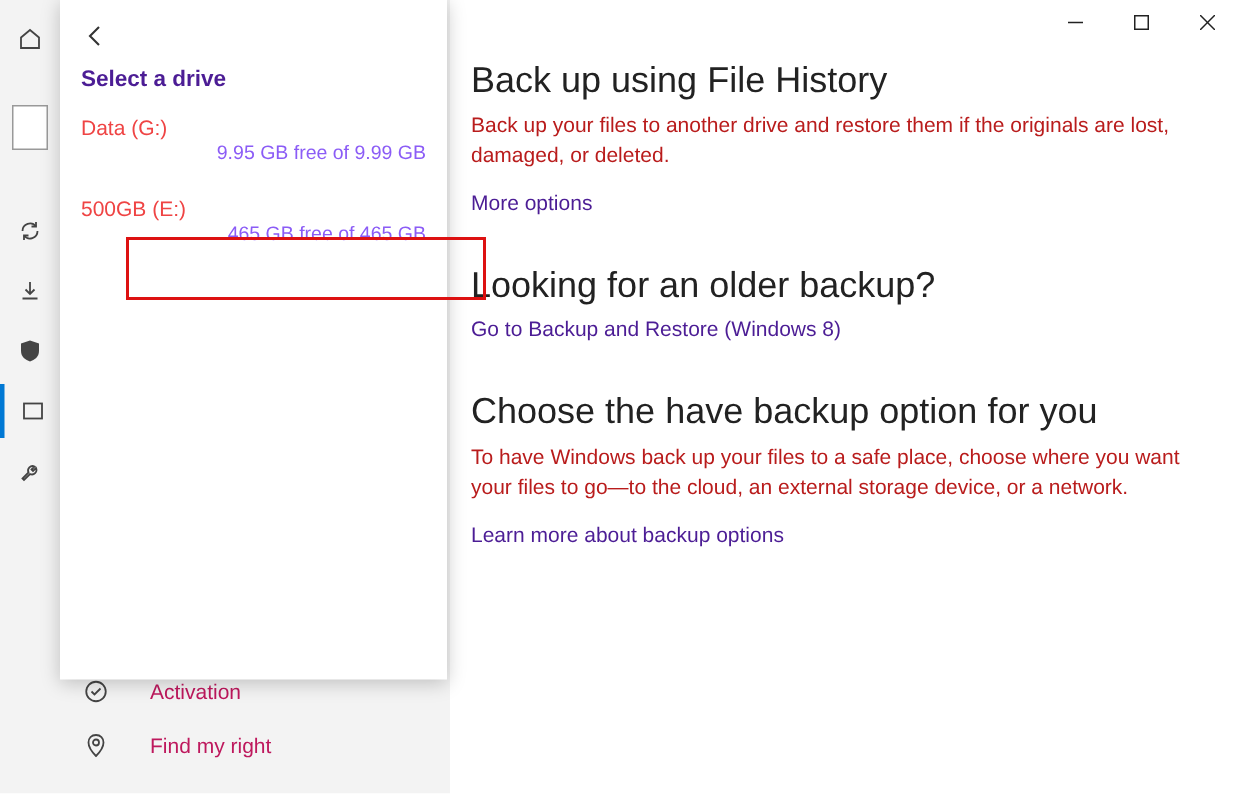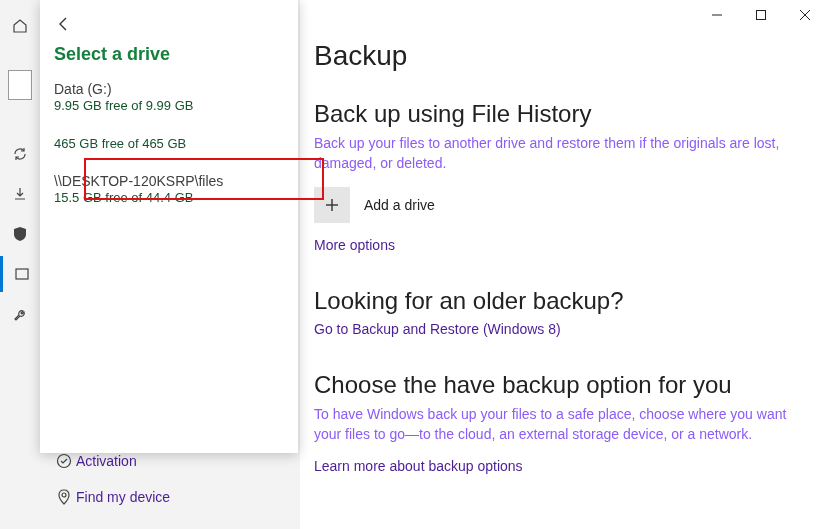--- a/index.html
+++ b/index.html
@@ -5,35 +5,35 @@
   * { box-sizing: border-box; margin: 0; padding: 0; }
   body { font-family: "Segoe UI", Arial, sans-serif; font-size: 14px; color: #222; background: #fff; width: 827px; height: 529px; overflow: hidden; position: relative; }
   .app { display: flex; height: 100%; }
   .navrail { width: 40px; background: #f3f3f3; display: flex; flex-direction: column; align-items: center; padding-top: 8px; gap: 4px; border-right: 0; }
   .navrail .rail-item { width: 40px; height: 36px; display: flex; align-items: center; justify-content: center; cursor: pointer; }
   .navrail .rail-item svg { width: 16px; height: 16px; }
   .navrail .spacer { height: 18px; }
   .sidebar { width: 260px; background: #f3f3f3; padding: 0 16px; position: relative; }
   .search-box { border: 1px solid #999; background: #fff; height: 30px; margin: 10px 0 14px; display: flex; align-items: center; padding: 0 8px; color: #666; font-size: 13px; width: 100%; }
   .sidebar-bottom { position: absolute; bottom: 14px; left: 16px; right: 16px; }
-  .side-link { display: flex; align-items: center; gap: 4px; height: 36px; font-size: 14px; color: #4c1d95; cursor: pointer; }
+  .side-link { display: flex; align-items: center; gap: 28px; height: 36px; font-size: 14px; color: #be185d; cursor: pointer; }
   .side-link svg { width: 16px; height: 16px; flex: 0 0 16px; }
   .main { flex: 1; padding: 40px 28px 0 14px; overflow: hidden; }
   .page-title { font-size: 28px; font-weight: 400; margin-bottom: 28px; }
   .section-title { font-size: 24px; font-weight: 400; margin-bottom: 6px; }
-  .section-desc { font-size: 14px; color: #8b5cf6; line-height: 1.4; margin-bottom: 14px; max-width: 480px; }
+  .section-desc { font-size: 14px; color: #b91c1c; line-height: 1.4; margin-bottom: 14px; max-width: 480px; }
   .add-drive { display: flex; align-items: center; gap: 14px; margin-bottom: 14px; }
   .add-tile { width: 36px; height: 36px; background: #e5e5e5; display: flex; align-items: center; justify-content: center; font-size: 20px; color: #333; cursor: pointer; }
   .link { color: #4c1d95; cursor: pointer; font-size: 14px; }
   .section { margin-bottom: 34px; }
   .flyout { position: absolute; left: 40px; top: 0; width: 258px; height: 453px; background: #fff; box-shadow: 0 2px 12px rgba(0,0,0,0.22); z-index: 50; padding: 10px 0 0 0; }
-  .flyout-title { font-size: 18px; font-weight: 600; padding: 0 14px 10px; color: #15803d; }
+  .flyout-title { font-size: 15px; font-weight: 600; padding: 0 14px 10px; color: #4c1d95; }
   .drive-item { padding: 6px 14px; cursor: pointer; }
-  .drive-item .name { font-size: 14px; color: #404040; }
-  .drive-item .sub { font-size: 13px; color: #14532d; margin-top: 1px; }
+  .drive-item .name { font-size: 14px; color: #ef4444; }
+  .drive-item .sub { font-size: 13px; color: #8b5cf6; margin-top: 1px; text-align: right; }
   .drive-highlight { position: absolute; border: 2px solid #d11; pointer-events: none; }
   .titlebar { position: absolute; right: 0; top: 0; height: 30px; display: flex; }
   .titlebar div { width: 44px; height: 30px; display: flex; align-items: center; justify-content: center; font-size: 12px; color: #222; cursor: pointer; }
   .titlebar svg { width: 10px; height: 10px; }
   
   .clip { white-space: nowrap; overflow: hidden; }
 </style>
 </head>
 <body>
 
@@ -101,40 +101,30 @@
             <circle cx="8" cy="8" r="6.5"></circle>
             <path d="M5 8l2 2 4-4"></path>
           </svg>
         <span>Activation</span>
       </div>
       <div class="side-link">
         <svg viewBox="0 0 16 16" fill="none" stroke="#444" stroke-width="1.2">
             <path d="M8 1C5 1 3 3 3 6c0 4 5 9 5 9s5-5 5-9c0-3-2-5-5-5z"></path>
             <circle cx="8" cy="6" r="2"></circle>
           </svg>
-        <span>Find my device</span>
+        <span>Find my right</span>
       </div>
     </div>
   </div>
 
   <div class="main">
-    <div class="page-title">Backup</div>
 
     <div class="section">
       <div class="section-title">Back up using File History</div>
       <div class="section-desc">Back up your files to another drive and restore them if the originals are lost, damaged, or deleted.</div>
-      <div class="add-drive">
-        <div class="add-tile">
-          <svg width="16" height="16" viewBox="0 0 16 16">
-              <line x1="8" y1="2" x2="8" y2="14" stroke="#333" stroke-width="1.4"></line>
-              <line x1="2" y1="8" x2="14" y2="8" stroke="#333" stroke-width="1.4"></line>
-            </svg>
-        </div>
-        <span>Add a drive</span>
-      </div>
       <div class="link">More options</div>
     </div>
 
     <div class="section">
       <div class="section-title">Looking for an older backup?</div>
       <div class="link">Go to Backup and Restore (Windows 8)</div>
     </div>
 
     <div class="section">
       <div class="section-title">Choose the have backup option for you</div>
@@ -152,21 +142,18 @@
         </svg>
     </div>
   </div>
   <div class="flyout-title">Select a drive</div>
   <div class="drive-item">
     <div class="name">Data (G:)</div>
     <div class="sub">9.95 GB free of 9.99 GB</div>
   </div>
   <div style="height:10px"></div>
   <div class="drive-item">
+    <div class="name">500GB (E:)</div>
     <div class="sub">465 GB free of 465 GB</div>
   </div>
   <div style="height:10px"></div>
-  <div class="drive-item" id="hl-target">
-    <div class="name">\\DESKTOP-120KSRP\files</div>
-    <div class="sub">15.5 GB free of 44.4 GB</div>
-  </div>
   <div class="drive-highlight" style="left:44px; top:158px; width:240px; height:42px;"></div>
 </div>
 
 </body></html>

